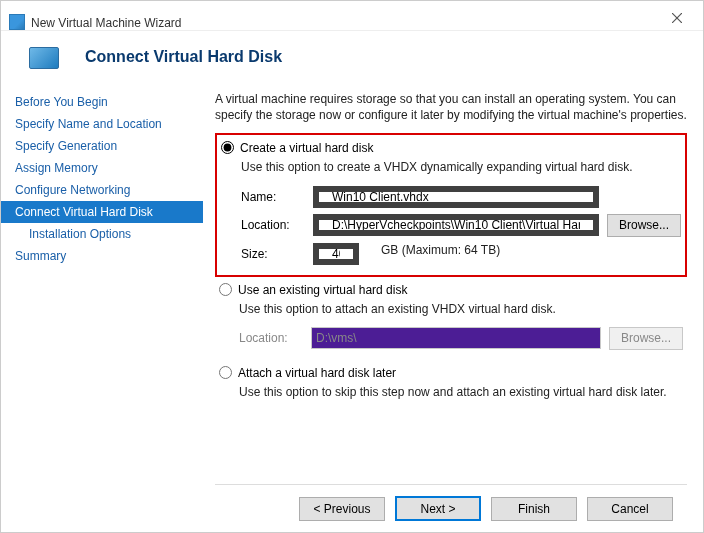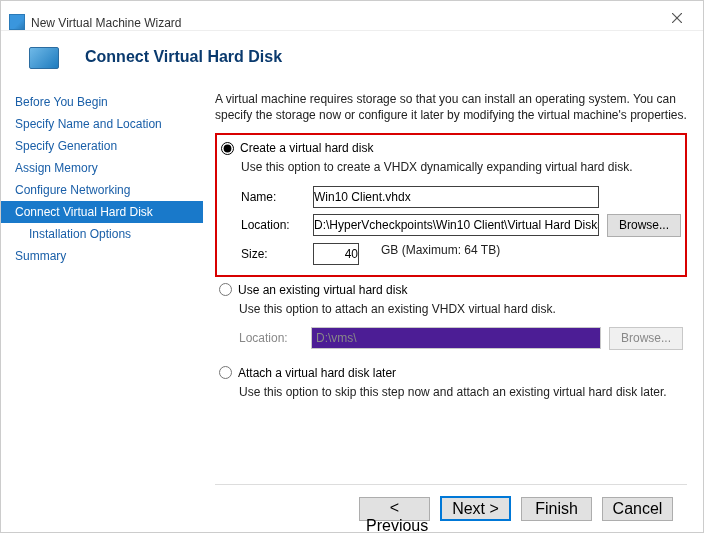--- a/index.html
+++ b/index.html
@@ -15,36 +15,36 @@
 .header-title { color: #0a3a6e; font-size: 16px; font-weight: 600; }
 .body { flex: 1; display: flex; overflow: hidden; }
 .sidebar { width: 202px; padding-top: 4px; }
 .nav-item { padding: 4px 14px; color: #1a5fa8; cursor: pointer; white-space: nowrap; }
 .nav-item.selected { background: #1979ca; color: #fff; }
 .nav-sub { padding-left: 28px; }
 .content { flex: 1; padding: 4px 16px 0 12px; display: flex; flex-direction: column; }
 .intro { color: #222; line-height: 1.35; margin-bottom: 10px; }
 .option-block { padding: 6px 4px 10px 4px; }
 .option-block.selected { border: 2px solid #d80000; }
-.radio-row { display: flex; align-items: center; gap: 6px; }
+.radio-row { display: flex; gap: 6px; }
 .radio { width: 13px; height: 13px; accent-color: #000; margin: 0; }
 .radio-label { color: #000; }
 .option-desc { margin: 4px 0 10px 20px; color: #222; line-height: 1.35; }
 .form-grid { margin-left: 20px; display: grid; grid-template-columns: 64px 1fr auto; row-gap: 6px; column-gap: 8px; align-items: center; }
 .form-label { color: #000; }
-.text-input { width: 100%; height: 22px; border: 1px solid #404040; padding: 1px 0; font-size: 12px; background: #fff; }
+.text-input { width: 100%; height: 22px; border: 6px solid #404040; padding: 1px 13px; font-size: 12px; background: #fff; }
 .text-input.short { width: 46px; text-align: right; }
 .browse-btn { height: 23px; width: 74px; border: 1px solid #adadad; background: #e1e1e1; font-size: 12px; cursor: pointer; }
 .browse-btn:disabled { color: #888; background: #f0f0f0; border-color: #c8c8c8; }
 .size-row { display: flex; gap: 22px; }
 .size-hint { color: #222; }
 .disabled-text { color: #888; }
 .option-block .form-grid.disabled .form-label { color: #888; }
 .footer { height: 48px; border-top: 1px solid #ddd; margin-top: auto; display: flex; align-items: center; justify-content: flex-end; gap: 10px; padding-right: 14px; }
-.footer-btn { height: 24px; width: 71px; border: 1px solid #adadad; background: #e1e1e1; font-size: 16px; cursor: pointer; }
+.footer-btn { height: 24px; width: 86px; border: 1px solid #adadad; background: #e1e1e1; font-size: 12px; cursor: pointer; }
 .footer-btn.primary { border: 2px solid #0078d7; background: #e1e1e1; height: 25px; }
 .location-disabled { height: 22px; border: 1px solid #c8c8c8; padding: 2px 4px; color: #888; background: #4c1d95; display: flex; align-items: center; }
 .spacer-col { width: 74px; }
 </style>
 </head>
 <body>
 
 <div class="window">
   <div class="titlebar">
     <div class="titlebar-icon"></div>

